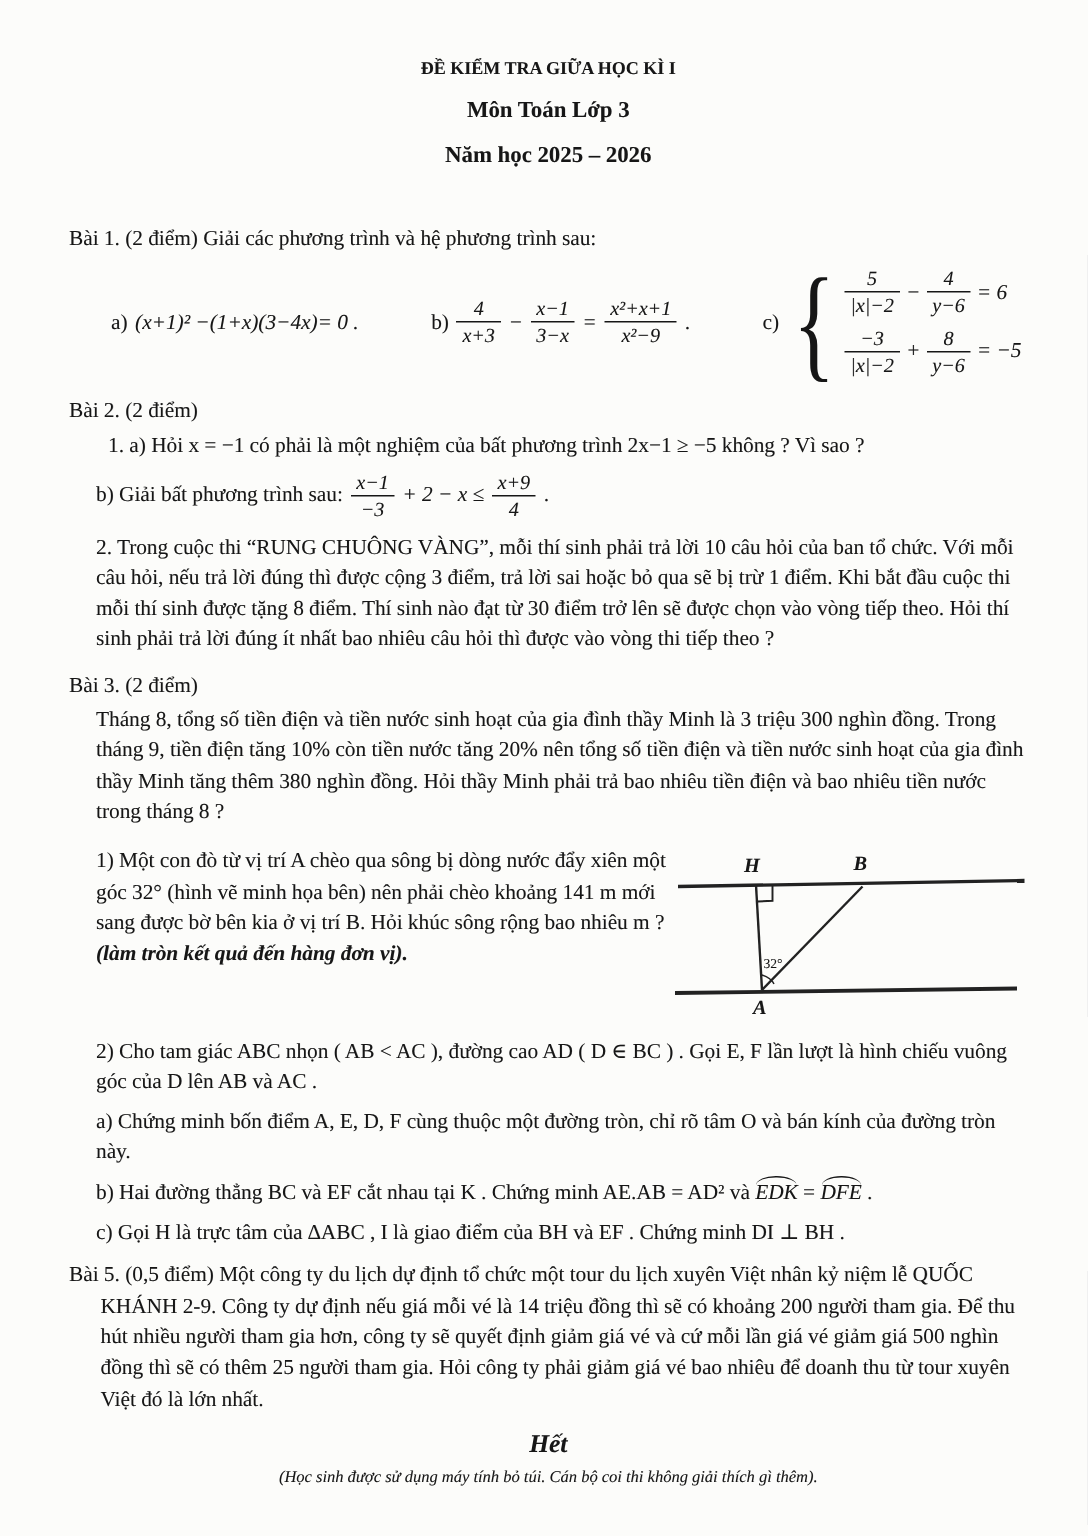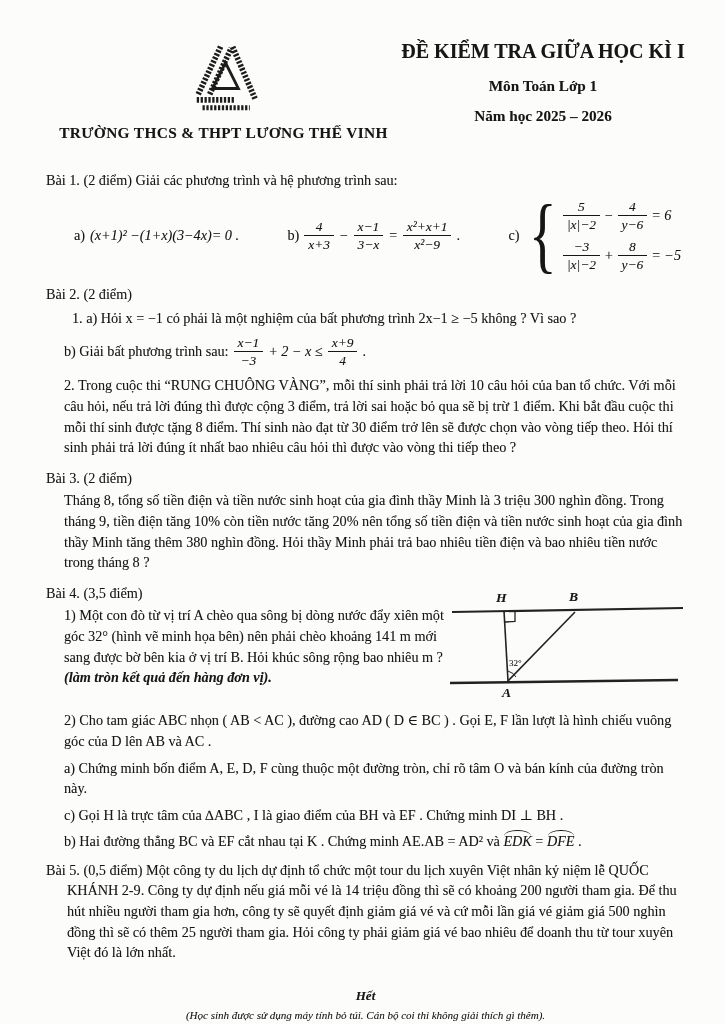--- a/index.html
+++ b/index.html
@@ -16,21 +16,21 @@
     padding:34px 40px 0 46px;
     overflow:hidden;
     text-shadow:0.2px 0.2px 0 rgba(0,0,0,.28);
   }
   
   .header { display:flex; }
   .header-left { width:355px; text-align:center; }
   .logo { display:block; margin:2px auto 4px auto; }
   .school-name { font-weight:bold; font-size:15.3px; letter-spacing:.4px; white-space:nowrap; }
   .header-right { flex:1; text-align:center; padding-top:3px; }
-  .h-title { font-weight:bold; font-size:20px; margin-bottom:9px; }
+  .h-title { font-weight:bold; font-size:12px; margin-bottom:9px; }
   .h-sub   { font-weight:bold; font-size:15.2px; margin-bottom:8px; }
   .h-dur   { font-weight:bold; font-style:italic; font-size:15px; margin-top:2px; }
   
   .sec { margin-top:10px; }
   .heading { margin-bottom:2px; }
   .blabel { font-weight:normal; }
   .indent1 { padding-left:18px; }
   .indent2 { padding-left:26px; }
   .hang { padding-left:21px; text-indent:-21px; }
   p.line { margin-top:6px; }
@@ -50,45 +50,32 @@
   .flexline { display:flex; align-items:center; gap:5px; }
   
   .hat { position:relative; font-style:italic; }
   .hat::before { content:""; position:absolute; left:1px; right:1px; top:-3px; height:5px;
     border-top:1.4px solid #161616; border-radius:50% 50% 0 0 / 100% 100% 0 0; }
   
   .bai4-row { display:flex; margin-top:10px; }
   .bai4-left { width:448px; }
   .bai4-fig { flex:1; padding-top:2px; }
   
-  .foot-end { text-align:center; font-weight:bold; font-style:italic; font-size:13px; margin-top:24px; }
+  .foot-end { text-align:center; font-weight:bold; font-style:italic; font-size:17px; margin-top:8px; }
   .foot-note { text-align:center; font-style:italic; font-size:11px; margin-top:2px; }
 </style>
 </head>
 <body>
 
 <div class="page">
 
   <div class="header">
-    <div class="header-left">
-      <svg class="logo" width="86" height="82" viewBox="0 0 120 112">
-        <g stroke="#1c1c1c" fill="none" stroke-linecap="butt">
-          <line x1="24" y1="80" x2="56" y2="12" stroke-width="8" stroke-dasharray="3.2 2.2"></line>
-          <line x1="40" y1="80" x2="70" y2="16" stroke-width="8" stroke-dasharray="3.2 2.2"></line>
-          <line x1="72" y1="14" x2="104" y2="88" stroke-width="8" stroke-dasharray="3.2 2.2"></line>
-          <line x1="22" y1="88" x2="76" y2="88" stroke-width="8" stroke-dasharray="3.2 2.2"></line>
-          <line x1="30" y1="99" x2="96" y2="99" stroke-width="7" stroke-dasharray="3.2 2.2"></line>
-          <path d="M62,36 L80,72 L44,72 Z" stroke-width="4"></path>
-        </g>
-      </svg>
-      <div class="school-name">TRƯỜNG THCS &amp; THPT LƯƠNG THẾ VINH</div>
-    </div>
     <div class="header-right">
       <div class="h-title">ĐỀ KIỂM TRA GIỮA HỌC KÌ I</div>
-      <div class="h-sub">Môn Toán Lớp 1</div>
+      <div class="h-sub">Môn Toán Lớp 3</div>
       <div class="h-sub">Năm học 2025 – 2026</div>
     </div>
   </div>
 
   <div class="sec" style="margin-top:26px;">
     <p class="heading">
       <span class="blabel">Bài 1.</span>
       <span>(2 điểm)</span>
       <span>Giải các phương trình và hệ phương trình sau:</span>
     </p>
@@ -173,24 +160,20 @@
   <div class="sec">
     <p class="heading">
       <span class="blabel">Bài 3.</span>
       <span>(2 điểm)</span>
     </p>
     <p class="line indent1" style="margin-top:2px;">Tháng 8, tổng số tiền điện và tiền nước sinh hoạt của gia đình thầy Minh là 3 triệu 300 nghìn đồng. Trong tháng 9, tiền điện tăng 10% còn tiền nước tăng 20% nên tổng số tiền điện và tiền nước sinh hoạt của gia đình thầy Minh tăng thêm 380 nghìn đồng. Hỏi thầy Minh phải trả bao nhiêu tiền điện và bao nhiêu tiền nước trong tháng 8 ?</p>
   </div>
 
   <div class="bai4-row">
     <div class="bai4-left">
-      <p class="heading">
-        <span class="blabel">Bài 4.</span>
-        <span>(3,5 điểm)</span>
-      </p>
       <p class="line indent1" style="margin-top:2px;"><span>1) Một con đò từ vị trí A chèo qua sông bị dòng nước đẩy xiên một góc 32° (hình vẽ minh họa bên) nên phải chèo khoảng 141 m mới sang được bờ bên kia ở vị trí B. Hỏi khúc sông rộng bao nhiêu m ? </span><span class="bolditalic">(làm tròn kết quả đến hàng đơn vị).</span></p>
     </div>
     <div class="bai4-fig">
       <svg width="235" height="118" viewBox="0 0 235 118">
         <g stroke="#222" fill="none">
           <line x1="2" y1="27" x2="233" y2="23" stroke-width="2.2"></line>
           <line x1="0" y1="98" x2="228" y2="95" stroke-width="2.6"></line>
           <line x1="58" y1="96" x2="54" y2="26" stroke-width="1.6"></line>
           <line x1="58" y1="96" x2="125" y2="27" stroke-width="1.6"></line>
           <polyline points="55,37 65,36.5 65,26.5" stroke-width="1.3"></polyline>
@@ -201,22 +184,22 @@
           <text x="119" y="16">B</text>
           <text x="52" y="112">A</text>
         </g>
         <text x="59" y="81" font-size="9" font-family="Liberation Serif, serif" fill="#161616">32°</text>
       </svg>
     </div>
   </div>
   <div class="sec" style="margin-top:2px;">
     <p class="line indent1" style="margin-top:0;">2) Cho tam giác ABC nhọn ( AB &lt; AC ), đường cao AD ( D ∈ BC ) . Gọi E, F lần lượt là hình chiếu vuông góc của D lên AB và AC .</p>
     <p class="line indent1">a) Chứng minh bốn điểm A, E, D, F cùng thuộc một đường tròn, chỉ rõ tâm O và bán kính của đường tròn này.</p>
+    <p class="line indent1"><span>b) Hai đường thẳng BC và EF cắt nhau tại K . Chứng minh AE.AB = AD² và </span><span class="hat">EDK</span><span> = </span><span class="hat">DFE</span><span> .</span></p>
     <p class="line indent1">c) Gọi H là trực tâm của ∆ABC , I là giao điểm của BH và EF . Chứng minh DI ⊥ BH .</p>
-    <p class="line indent1"><span>b) Hai đường thẳng BC và EF cắt nhau tại K . Chứng minh AE.AB = AD² và </span><span class="hat">EDK</span><span> = </span><span class="hat">DFE</span><span> .</span></p>
   </div>
 
   <div class="sec" style="margin-top:8px;">
     <p class="hang">
       <span class="blabel">Bài 5.</span>
       <span>(0,5 điểm)</span>
       <span>Một công ty du lịch dự định tổ chức một tour du lịch xuyên Việt nhân kỷ niệm lễ </span><span class="blabel">QUỐC KHÁNH 2-9.</span><span> Công ty dự định nếu giá mỗi vé là 14 triệu đồng thì sẽ có khoảng 200 người tham gia. Để thu hút nhiều người tham gia hơn, công ty sẽ quyết định giảm giá vé và cứ mỗi lần giá vé giảm giá 500 nghìn đồng thì sẽ có thêm 25 người tham gia. Hỏi công ty phải giảm giá vé bao nhiêu để doanh thu từ tour xuyên Việt đó là lớn nhất.</span>
     </p>
   </div>
 

